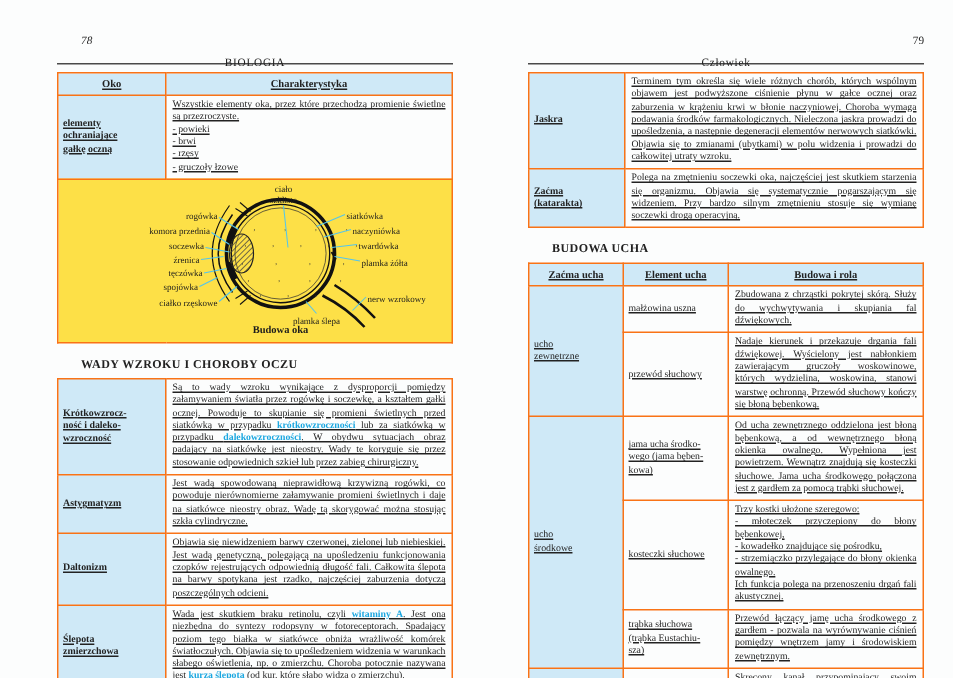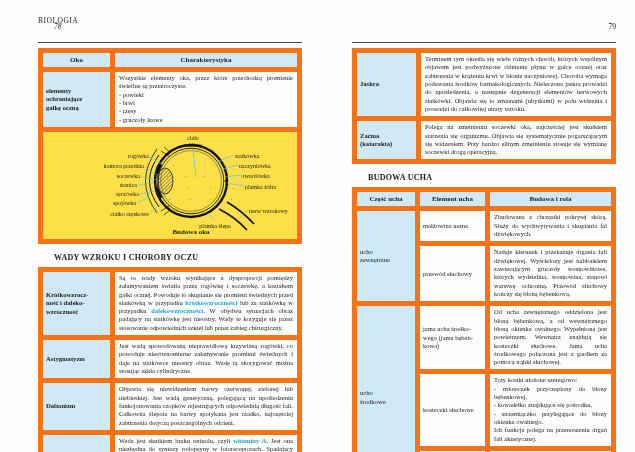--- a/index.html
+++ b/index.html
@@ -9,24 +9,24 @@
     font-family:"Liberation Serif", serif;
   }
   .page{position:absolute;top:0;width:264px;}
   #page-left{left:38px;}
   #page-right{left:352px;}
 
   .running-header{position:relative;height:26px;padding-top:16px;border-bottom:1px solid #4a4a4a;}
   .running-header .pageno{position:absolute;top:22px;font-size:7.5px;}
   .running-header .pageno.left{left:16px;font-style:italic;}
   .running-header .pageno.right{right:0;}
-  .running-header .head-title{display:block;text-align:left;font-size:7.5px;letter-spacing:.5px;}
+  .running-header .head-title{display:block;text-align:center;font-size:7.5px;letter-spacing:.5px;margin-top:21px;}
 
   table{width:100%;border-collapse:collapse;table-layout:fixed;margin-top:5px;}
-  td,th{border:5px solid #f97316;vertical-align:top;}
+  td,th{border:1px solid #f97316;vertical-align:top;text-decoration:underline;}
   th{background:#cfe9f7;font-weight:bold;font-size:7px;text-align:center;padding:3px 2px;}
   td.lbl{background:#cfe9f7;font-weight:bold;font-size:6.6px;line-height:1.3;
          padding:2px 3px;white-space:pre-line;vertical-align:middle;}
   td.el{font-size:6.5px;line-height:1.3;padding:2px 3px;white-space:pre-line;vertical-align:middle;}
   td.txt{font-size:6.5px;line-height:1.28;padding:2px 4px 3px 4px;text-align:justify;}
   td.pre{white-space:pre-line;}
   td.diagram-cell{padding:1px 0 0 0;background:#fde047;}
   .kw{color:#1ba7e0;font-weight:bold;}
 
   .section-heading{font-weight:bold;font-size:8px;letter-spacing:.3px;margin:9px 0 1px 16px;}
@@ -166,20 +166,21 @@
       <td class="lbl">Ślepota
 zmierzchowa</td>
       <td class="txt"><span>Wada jest skutkiem braku retinolu, czyli </span><span class="kw">witaminy A</span><span>. Jest ona niezbędna do syntezy rodopsyny w fotoreceptorach. Spadający poziom tego białka w siatkówce obniża wrażliwość komórek światłoczułych. Objawia się to upośledzeniem widzenia w warunkach słabego oświetlenia, np. o zmierzchu. Choroba potocznie nazywana jest </span><span class="kw">kurzą ślepotą</span><span> (od kur, które słabo widzą o zmierzchu).</span></td>
     </tr>
   </tbody>
     </table>
 </div>
 
 <div class="page" id="page-right">
   <div class="running-header">
+    <span class="head-title">Człowiek</span>
     <span class="pageno right">79</span>
   </div>
 
   <table>
     <colgroup>
         <col style="width:64px">
         <col>
       </colgroup>
     <tbody>
         <tr>
@@ -197,21 +198,21 @@
   <div class="section-heading">BUDOWA UCHA</div>
 
   <table>
     <colgroup>
         <col style="width:63px">
         <col style="width:70px">
         <col>
       </colgroup>
     <tbody>
         <tr>
-      <th>Część ucha</th>
+      <th>Zaćma ucha</th>
       <th>Element ucha</th>
       <th>Budowa i rola</th>
     </tr>
     <tr>
       <td class="lbl" rowspan="2" style="font-weight:normal">ucho
 zewnętrzne</td>
       <td class="el">małżowina uszna</td>
       <td class="txt">Zbudowana z chrząstki pokrytej skórą. Służy do wychwytywania i skupiania fal dźwiękowych.</td>
     </tr>
     <tr>

